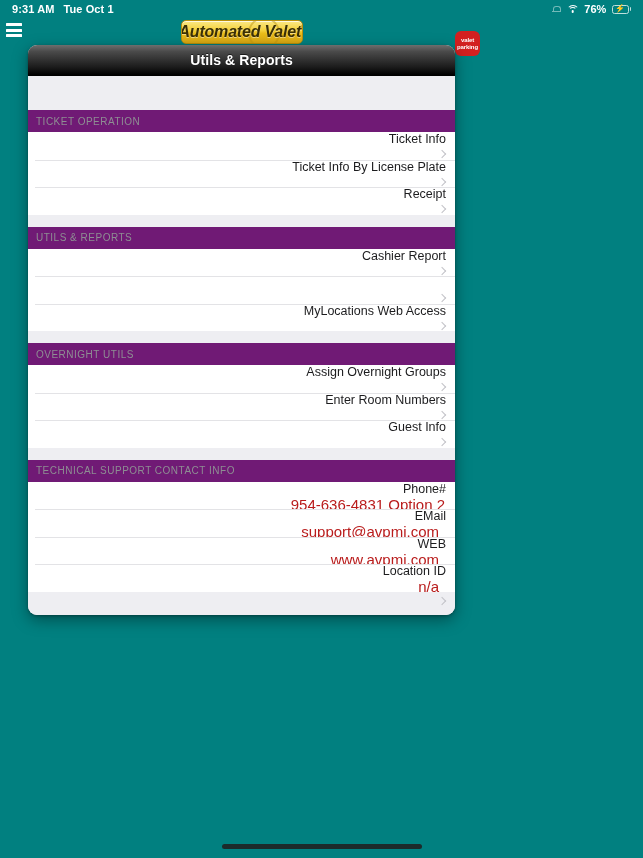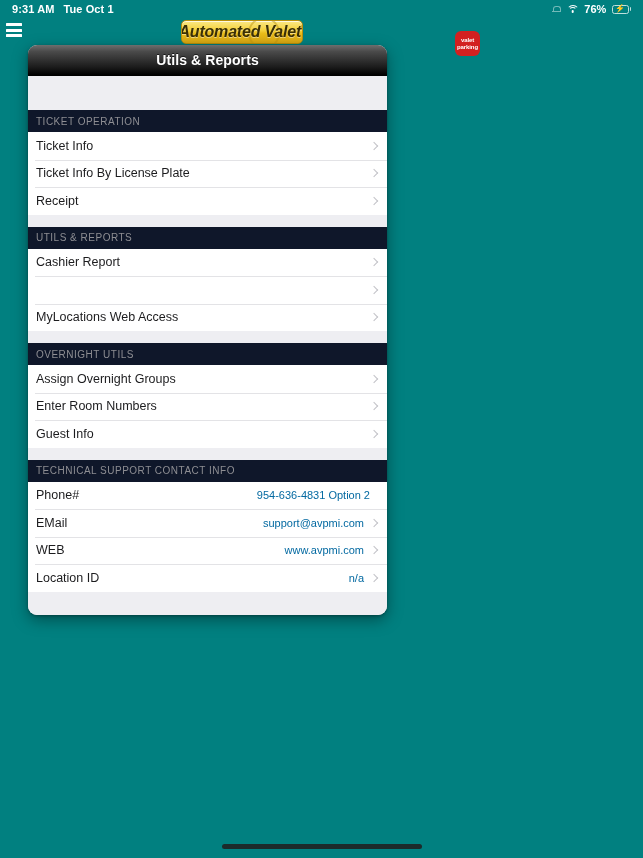--- a/index.html
+++ b/index.html
@@ -194,21 +194,21 @@
     color: #ffffff;
     font-size: 6px;
     font-weight: bold;
     letter-spacing: -0.1px;
   }
 
   
   .card {
     position: absolute;
     left: 28px; top: 45px;
-    width: 359px;
+    width: 427px;
     height: 570px;
     border-radius: 9px;
     background: #eeeef2;
     box-shadow: 0 5px 16px rgba(0,0,0,0.38), 0 1px 3px rgba(0,0,0,0.3);
     overflow: hidden;
     display: flex;
     flex-direction: column;
   }
 
   .card-header {
@@ -235,55 +235,56 @@
     overflow: hidden;
   }
 
   .top-gap { height: 34px; background: #eeeef2; }
 
   .section-title {
     height: 22px;
     display: flex;
     align-items: center;
     padding: 0 10px 0 8px;
-    background: #0f172a;
+    background: #701a75;
     color: #8e8e93;
     font-size: 10px;
     letter-spacing: 0.5px;
     box-sizing: border-box;
   }
 
   .group { background: #ffffff; }
 
   .row {
     height: 27.5px;
     background: #ffffff;
     display: flex;
-    align-items: center;
+    align-items: flex-end;
     padding: 0 9px 0 8px;
     box-sizing: border-box;
     position: relative;
     cursor: pointer;
+    flex-direction: column;
   }
   .row + .row::before {
     content: "";
     position: absolute;
     left: 7px; right: 0; top: 0;
     height: 1px;
     background: #e3e3e6;
   }
   .row-label {
     font-size: 12.5px;
     color: #1c1c1e;
     flex: 0 0 auto;
   }
   .row-spacer { flex: 1 1 auto; }
   .row-value {
-    font-size: 11px;
-    color: #0369a1;
+    font-size: 15px;
+    color: #b91c1c;
     margin-right: 7px;
     white-space: nowrap;
   }
   .row-value.no-chevron { margin-right: 1px; }
 
   .chevron {
     width: 7px;
     height: 11px;
     flex: 0 0 auto;
     position: relative;

